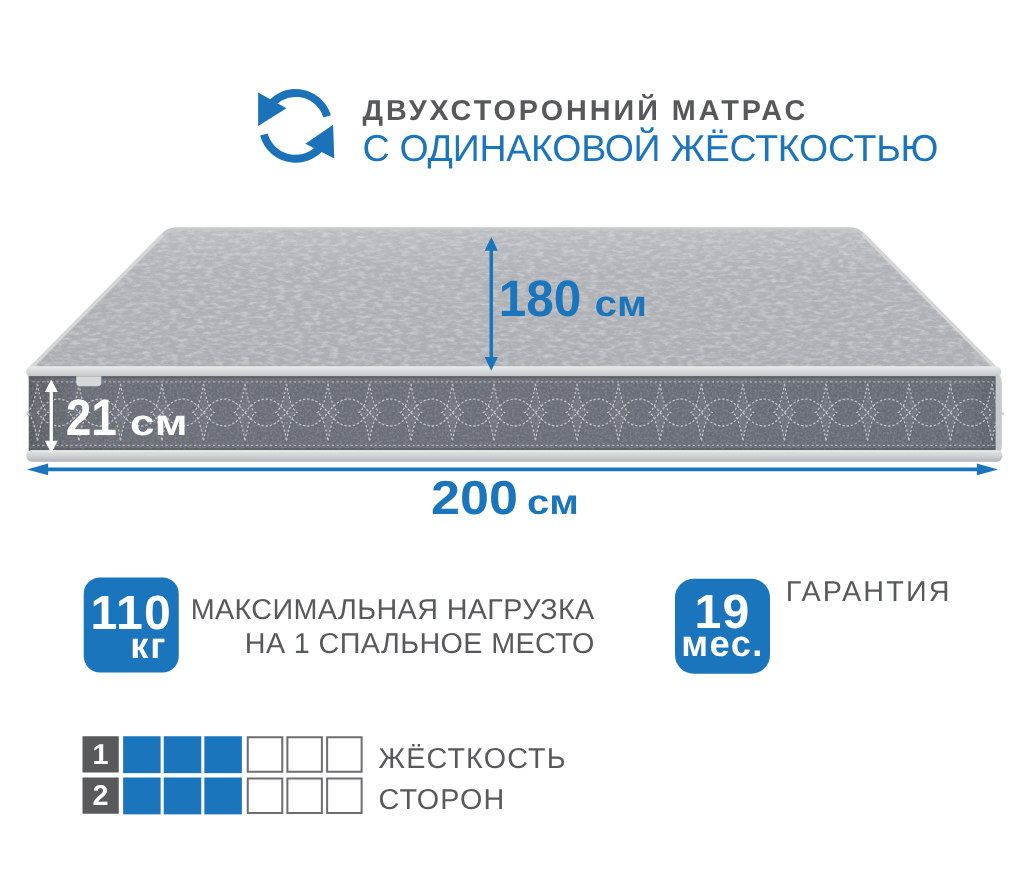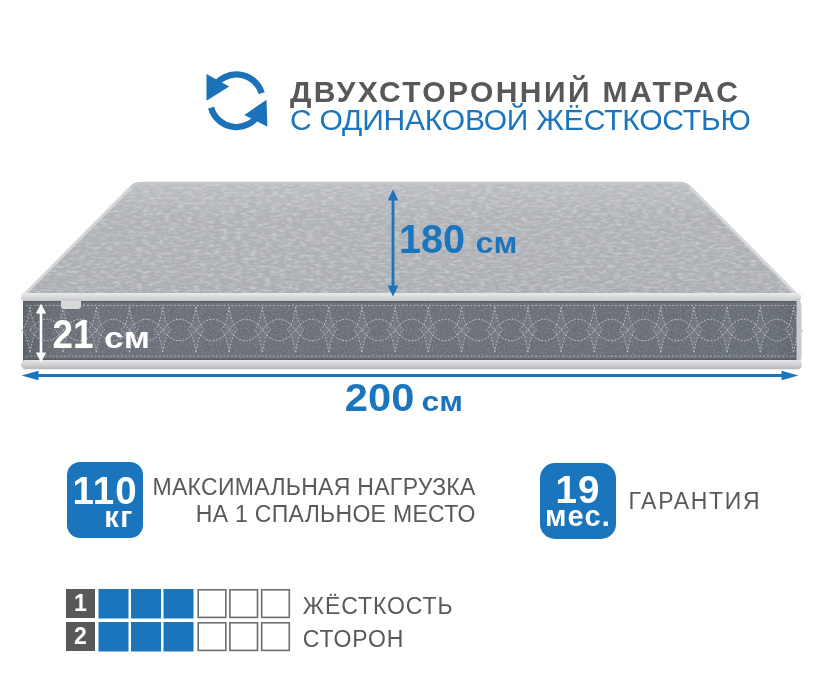--- a/index.html
+++ b/index.html
@@ -14,21 +14,21 @@
   <g fill="none" stroke="#1b72b9" stroke-width="6.3">
     <path d="M 261.7 93.1 A 26.3 26.3 0 0 0 213.5 88.0"></path>
     <path d="M 211.1 107.6 A 26.3 26.3 0 0 0 259.9 112.7"></path>
   </g>
   <g fill="#1b72b9" stroke="none">
     <path d="M 206.5 100.7 L 206.5 73.9 L 229.2 86.5 Z"></path>
     <path d="M 266.5 99.8 L 267.4 126.7 L 244.3 114.9 Z"></path>
   </g>
 </svg>
 
-<div class="abs" style="left:290px;top:77px;font-size:30px;font-weight:bold;color:#57585a;line-height:1;letter-spacing:2.4px;">ДВУХСТОРОННИЙ МАТРАС</div>
+<div class="abs" style="left:290px;top:77px;font-size:23px;font-weight:bold;color:#57585a;line-height:1;letter-spacing:2.4px;">ДВУХСТОРОННИЙ МАТРАС</div>
 
 <div class="abs" style="left:290px;top:104.5px;font-size:30px;font-weight:normal;color:#1b75bc;line-height:1;letter-spacing:-0.2px;">С ОДИНАКОВОЙ ЖЁСТКОСТЬЮ</div>
 
 <svg class="abs" style="left:0;top:0;" width="816" height="440" viewBox="0 0 816 440">
   <defs>
     <clipPath id="topclip">
       <path d="M 23 296 L 130 188 Q 134 183 141 183 L 679 183 Q 686 183 690 187 L 799 297 Z"></path>
     </clipPath>
     <clipPath id="bandclip">
       <rect x="23" y="301" width="776" height="60"></rect>
@@ -236,21 +236,21 @@
   <div style="font-size:29px;font-weight:bold;line-height:1;margin-top:-8px;letter-spacing:1.5px;padding-left:28px;">кг</div>
 </div>
 
 <div class="abs" style="left:152.5px;top:474px;font-size:23px;color:#58595b;line-height:27px;letter-spacing:0.3px;text-align:right;">МАКСИМАЛЬНАЯ НАГРУЗКА<br>НА 1 СПАЛЬНОЕ МЕСТО</div>
 
 <div class="abs" style="left:540px;top:463px;width:76px;height:76px;background:#1b75bc;border-radius:15px;text-align:center;color:#fff;">
   <div style="font-size:38.5px;font-weight:bold;line-height:1;margin-top:7.5px;letter-spacing:1px;">19</div>
   <div style="font-size:29px;font-weight:bold;line-height:1;margin-top:-7px;letter-spacing:1.2px;">мес.</div>
 </div>
 
-<div class="abs" style="left:628.5px;top:490px;font-size:23px;color:#58595b;line-height:1;letter-spacing:1.7px;">ГАРАНТИЯ</div>
+<div class="abs" style="left:628.5px;top:462px;font-size:23px;color:#58595b;line-height:1;letter-spacing:1.7px;">ГАРАНТИЯ</div>
 
 <svg class="abs" style="left:0;top:560px;" width="500" height="120" viewBox="0 0 500 120">
 
   <g>
     <rect x="66" y="29" width="29" height="29" fill="#58595b"></rect>
     <text x="80.5" y="51" fill="#ffffff" font-weight="bold" font-size="23px" text-anchor="middle">1</text>
   </g>
 
   <g fill="#1b75bc">
     <rect x="98.5" y="29" width="30" height="29.5"></rect>

